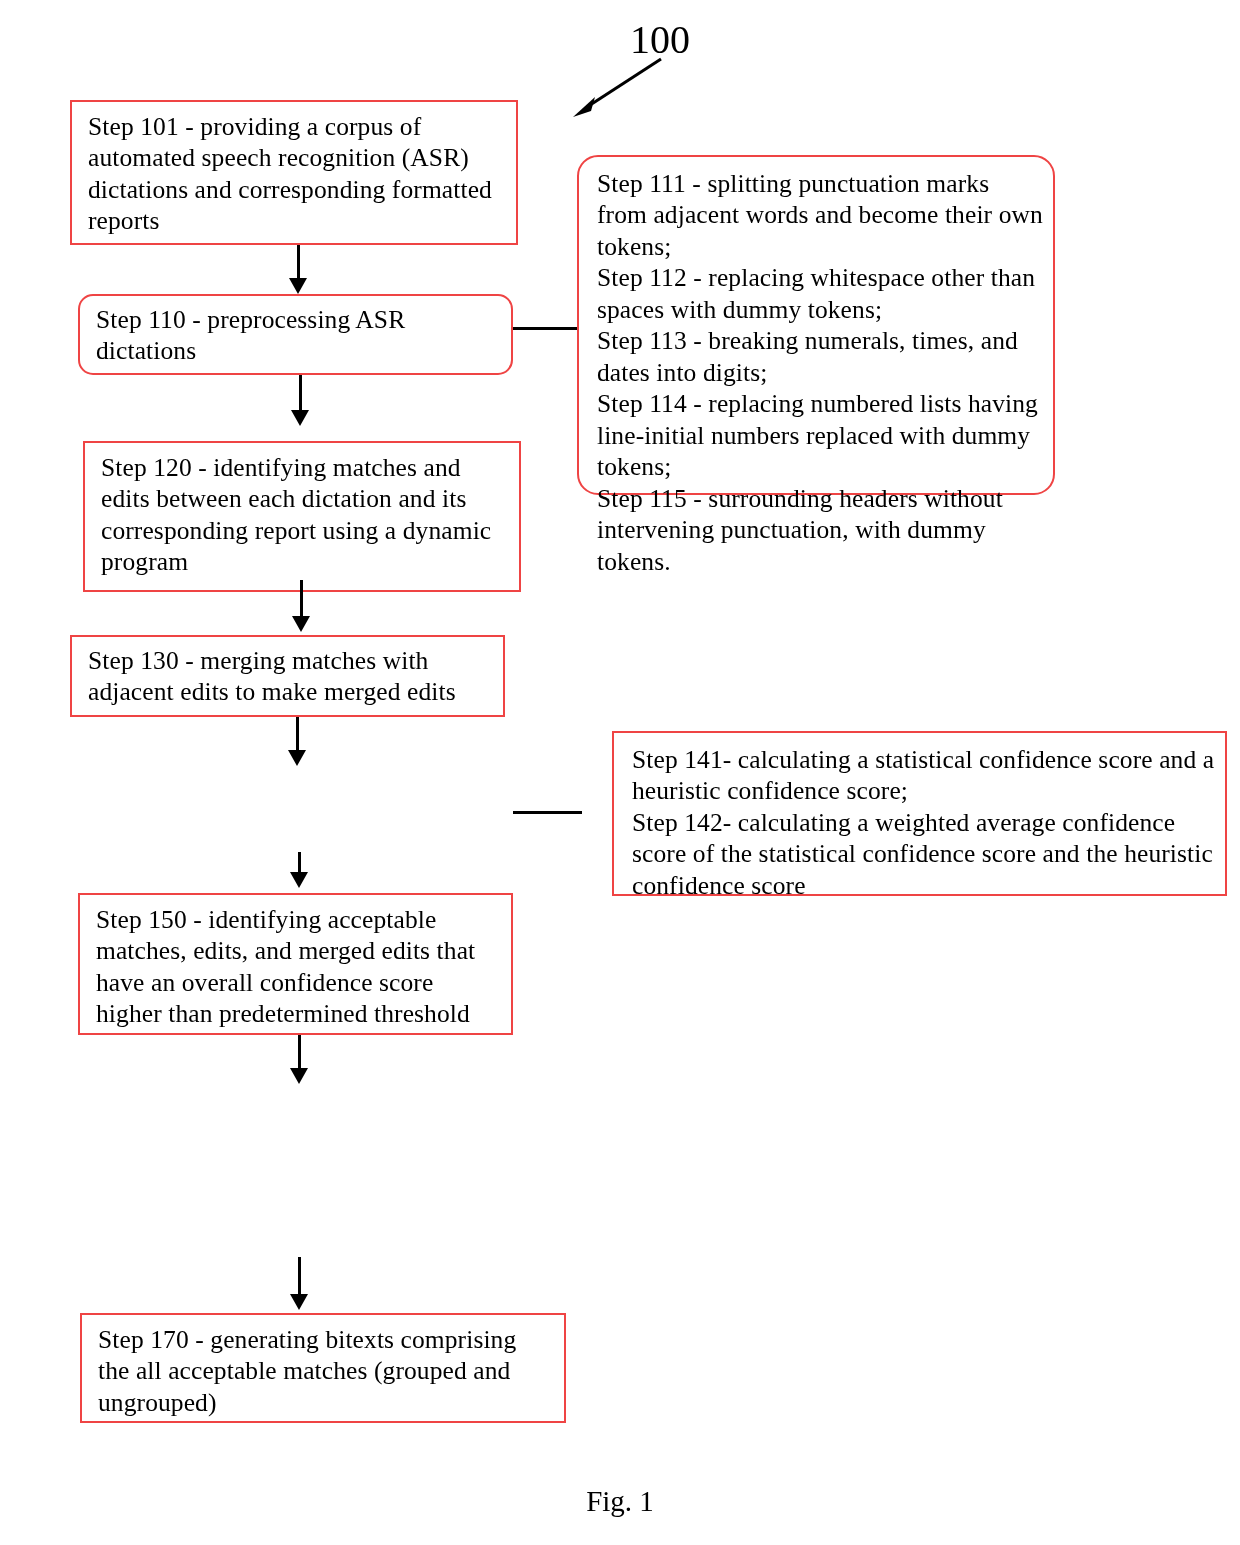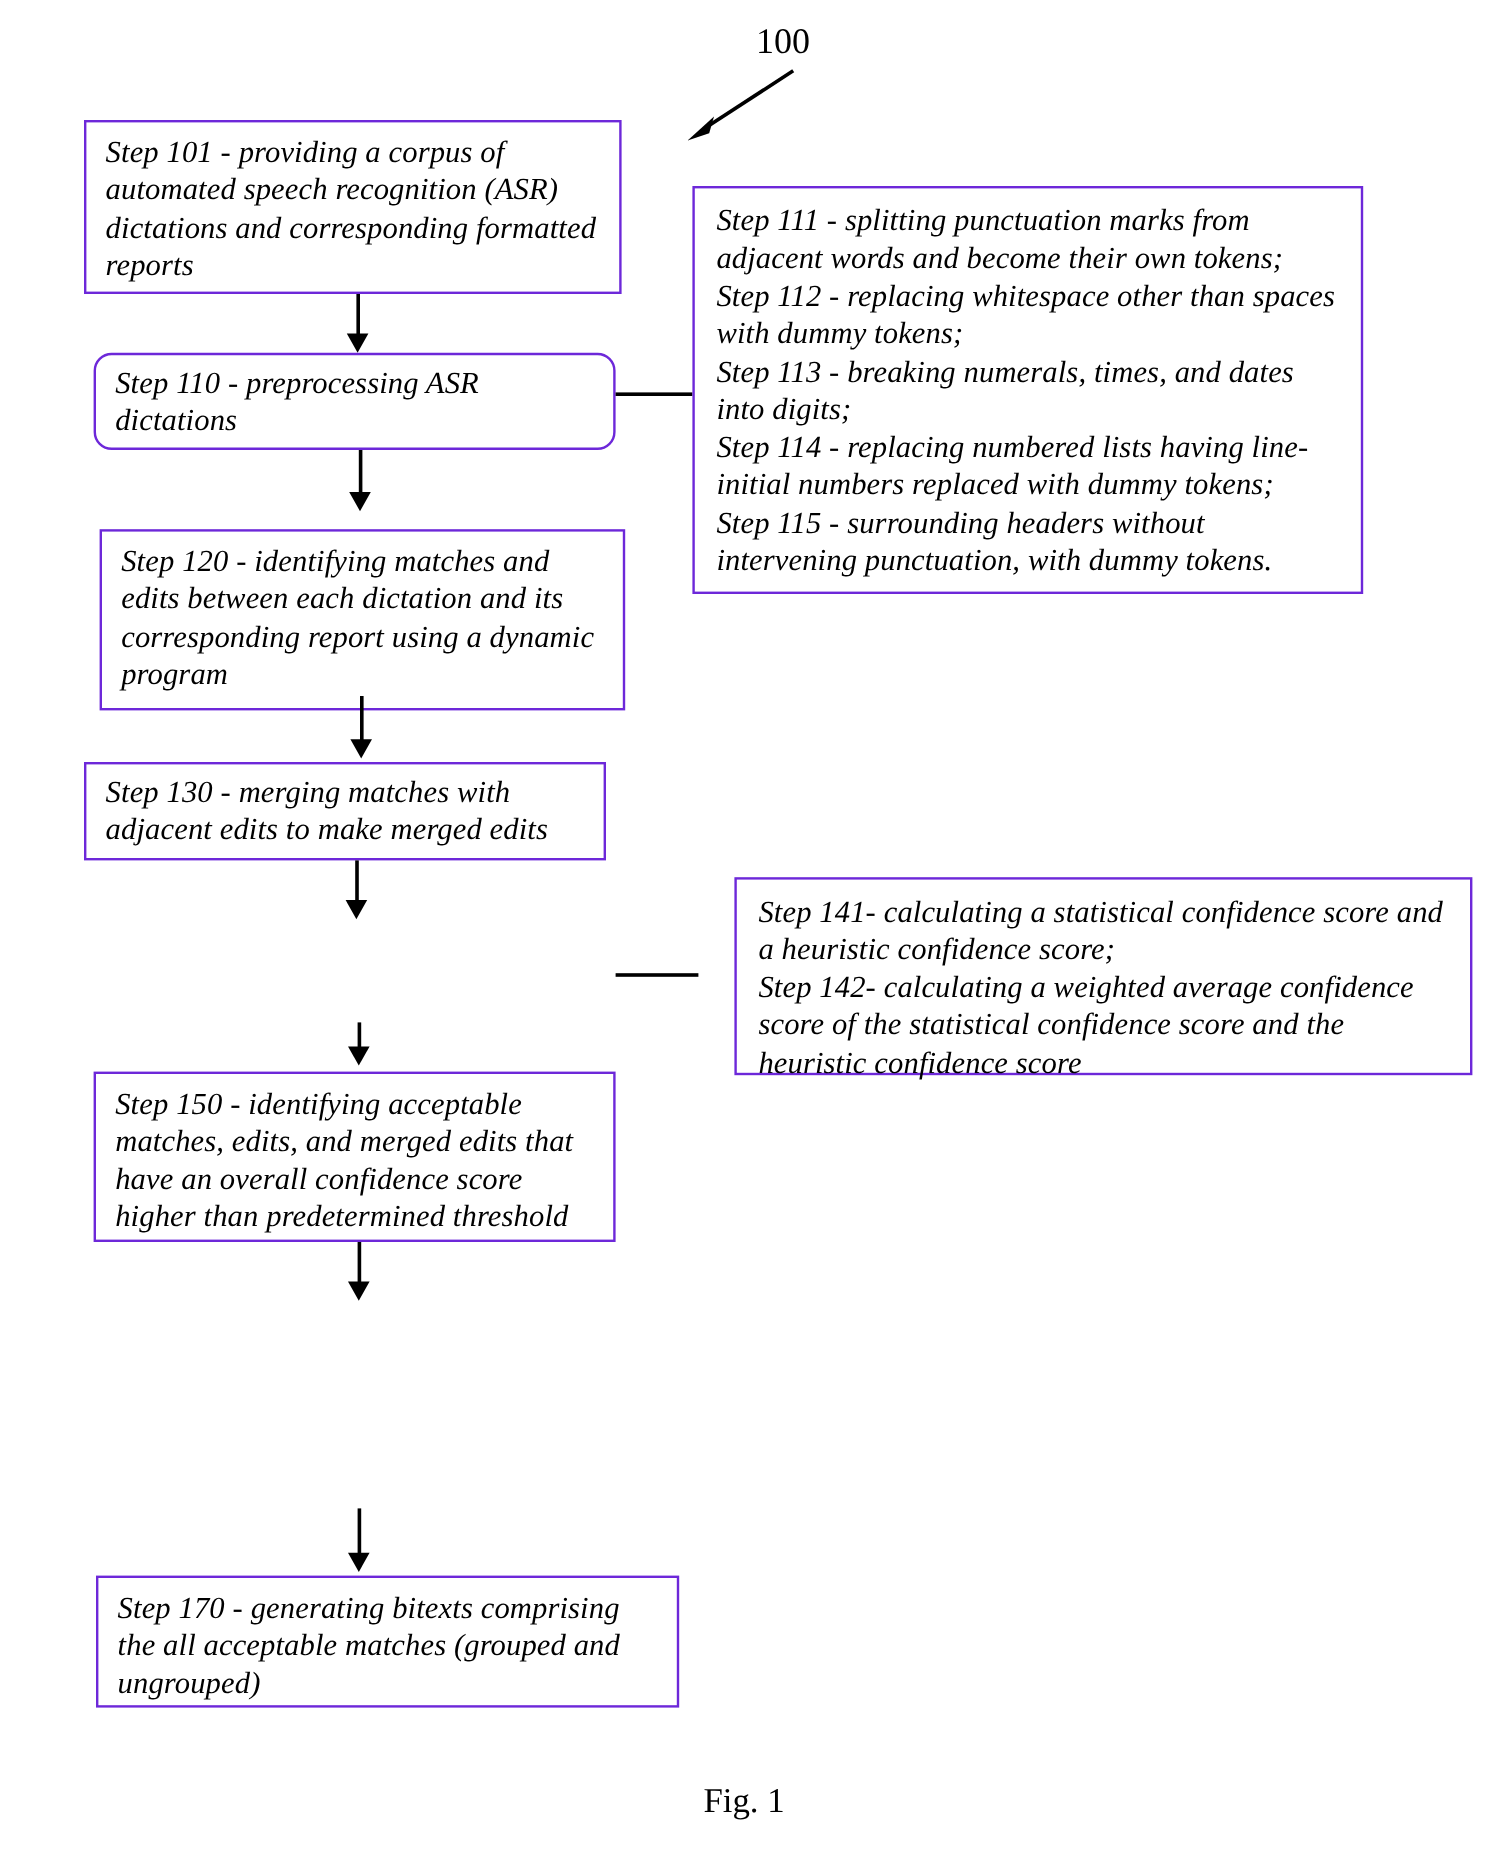--- a/index.html
+++ b/index.html
@@ -14,23 +14,22 @@
   #figure-root {
     position: relative;
     width: 1240px;
     height: 1545px;
     background: #ffffff;
     overflow: hidden;
   }
   .node-box {
     position: absolute;
     box-sizing: border-box;
-    border: 2px solid #6d28d9;
+    border: 2px solid #ef4444;
     background: #ffffff;
-    font-style: italic;
   }
   .node-text {
     position: absolute;
     left: 16px;
     right: 10px;
     top: 50%;
     transform: translateY(-50%);
     font-size: 25.5px;
     line-height: 1.235;
     letter-spacing: 0.1px;
@@ -56,21 +55,21 @@
     border-top: 16px solid #000000;
   }
   .hline {
     position: absolute;
     height: 3px;
     background: #000000;
   }
   
   #ref-numeral {
     position: absolute;
-    font-size: 30px;
+    font-size: 40px;
     line-height: 1;
     color: #000000;
   }
   #ref-leader {
     position: absolute;
     pointer-events: none;
   }
   #fig-caption {
     position: absolute;
     width: 100%;
@@ -134,21 +133,21 @@
   <div class="arrowhead" style="left:290px; top:1068px;"></div>
 
 
   <div class="vline" style="left:298px; top:1257px; height:40px;"></div>
   <div class="arrowhead" style="left:290px; top:1294px;"></div>
 
   <div class="node-box" style="left:80px; top:1313px; width:486px; height:110px;">
     <div class="node-text multi">Step 170 - generating bitexts comprising the all acceptable matches (grouped and ungrouped)</div>
   </div>
 
-  <div class="node-box" style="left:577px; top:155px; width:559px; height:340px;">
+  <div class="node-box" style="left:577px; top:155px; width:478px; height:340px;border-radius:21px;">
     <div class="node-text multi" style="top:11px; left:18px;">Step 111 - splitting punctuation marks from adjacent words and become their own tokens;
 Step 112 - replacing whitespace other than spaces with dummy tokens;
 Step 113 - breaking numerals, times, and dates into digits;
 Step 114 - replacing numbered lists having line-initial numbers replaced with dummy tokens;
 Step 115 - surrounding headers without intervening punctuation, with dummy tokens.</div>
   </div>
 
   <div class="node-box" style="left:612px; top:731px; width:615px; height:165px;">
     <div class="node-text multi" style="top:11px; left:18px;">Step 141- calculating a statistical confidence score and a heuristic confidence score;
 Step 142- calculating a weighted average confidence score of the statistical confidence score and the heuristic confidence score</div>

